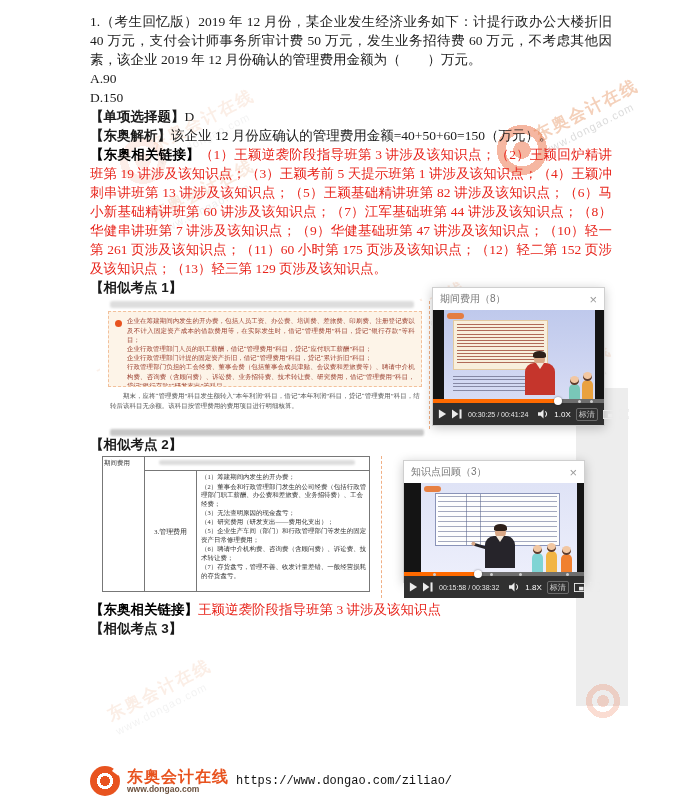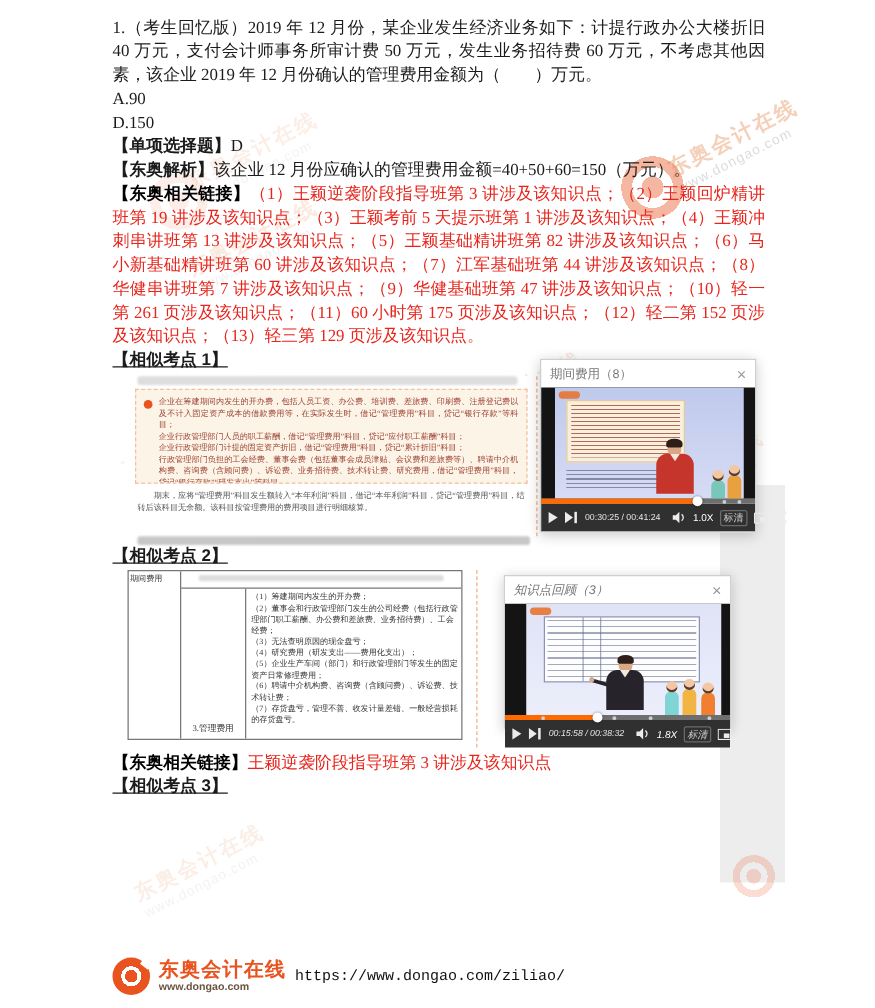--- a/index.html
+++ b/index.html
@@ -17,21 +17,21 @@
   .wm-logo { position:absolute; border-radius:50%; z-index:0; pointer-events:none;
              background:radial-gradient(circle, #e8531f 0 18%, rgba(255,255,255,0) 18% 34%, #e8531f 34% 52%, rgba(255,255,255,0) 52%); }
 
   
   .content { position:relative; z-index:1; padding:12px 88px 0 90px; }
   .content p { margin:0; font-size:13.5px; line-height:19px; text-align:justify; }
   .intro { font-family:"Liberation Sans","DejaVu Sans",sans-serif; font-weight:bold; font-size:13.8px; line-height:20.5px; }
   .lbl { font-family:"Liberation Sans","DejaVu Sans",sans-serif; font-weight:bold; }
   .red  { color:#e8251c; }
   .red .lbl { color:#000000; }
-  .simhead { font-family:"Liberation Sans","DejaVu Sans",sans-serif; font-weight:bold; margin-top:2px;text-decoration:underline; }
+  .simhead { font-family:"Liberation Sans","DejaVu Sans",sans-serif; font-weight:bold; margin-top:2px; }
 
   
   .row { position:relative; }
   .row1 { height:134px; margin-top:4px; }
   .row2 { height:144px; margin-top:2px; }
 
   .exhibit { position:relative; margin-left:10px; background:#fff; }
   .ex1 { width:330px; height:128px; }
   .ex2 { width:282px; height:142px; }
   .dashed-edge { position:absolute; right:0; top:0; height:100%; border-right:1px dashed #f0af85; }
@@ -46,31 +46,31 @@
   .note-box .t-scale p { font-size:12px; line-height:17px; color:#9c4232; text-align:justify; }
   .note-under { height:34px; overflow:hidden; margin:5px 10px 0 10px; }
   .note-under .t-scale p { font-size:12px; line-height:17px; color:#555; text-indent:2em; text-align:justify; }
 
   
   .table2 { display:grid; grid-template-columns:42px 52px 1fr; grid-template-rows:14px 1fr;
             border:1px solid #777; margin:2px 12px 0 2px; height:136px; background:#fff; overflow:hidden; }
   .t2-c1 { grid-row:1/3; border-right:1px solid #777; padding:2px 1px; }
   .t2-top { grid-column:2/4; border-bottom:1px solid #777; overflow:hidden; }
   .t2-top .blurline { height:5px; margin:3px 14px; }
-  .t2-c2 { border-right:1px solid #777; display:flex; align-items:flex-end; justify-content:center; overflow:hidden; }
+  .t2-c2 { border-right:1px solid #777; display:flex; align-items:center; justify-content:center; overflow:hidden; }
   .t2-c2 .cell-label { transform:scale(0.58); font-size:12px; color:#333; white-space:nowrap; }
   .t2-c1 .t-scale { width:175%; }
   .t2-c1 .t-scale p { font-size:12px; line-height:14px; color:#333; text-align:left; }
   .t2-c3 { padding:2px 2px 2px 4px; overflow:hidden; }
   .t2-c3 .t-scale p { font-size:12px; line-height:16.5px; color:#333; text-align:left; }
 
   
   .player { position:absolute; background:#fff; border:1px solid #cfcfcf; box-shadow:0 2px 10px rgba(0,0,0,.22); z-index:3; }
   .p1 { left:342px; top:-14px; width:173px; height:139px; }
-  .p2 { left:313px; top:4px;  width:182px; height:123px;font-style:italic; }
+  .p2 { left:313px; top:4px;  width:182px; height:123px; }
   .ptitle { height:22px; display:flex; align-items:center; justify-content:space-between; padding:0 7px;
             font-family:"Liberation Sans","DejaVu Sans",sans-serif; font-size:10px; color:#777; }
   .pclose { color:#9a9a9a; font-size:13px; line-height:1; cursor:pointer; }
   .pvideo { position:relative; height:89px; background:#141414; overflow:hidden; }
   .slide { position:absolute; top:0; bottom:0; }
   .slide1 { left:11px; right:9px; background:linear-gradient(#bfc9ec,#d7dcf4); }
   .slide2 { left:17px; right:7px; background:linear-gradient(#dfe3f6,#eceefb); }
   .chip { position:absolute; left:3px; top:3px; width:17px; height:6px; background:#e8742f; border-radius:3px; opacity:.9; }
   .sbox { position:absolute; left:6%; top:11%; width:63%; height:56%; background:#f8efdc; border:1px solid #e3c9a0; }
   .sbox::after { content:""; position:absolute; inset:3px;

